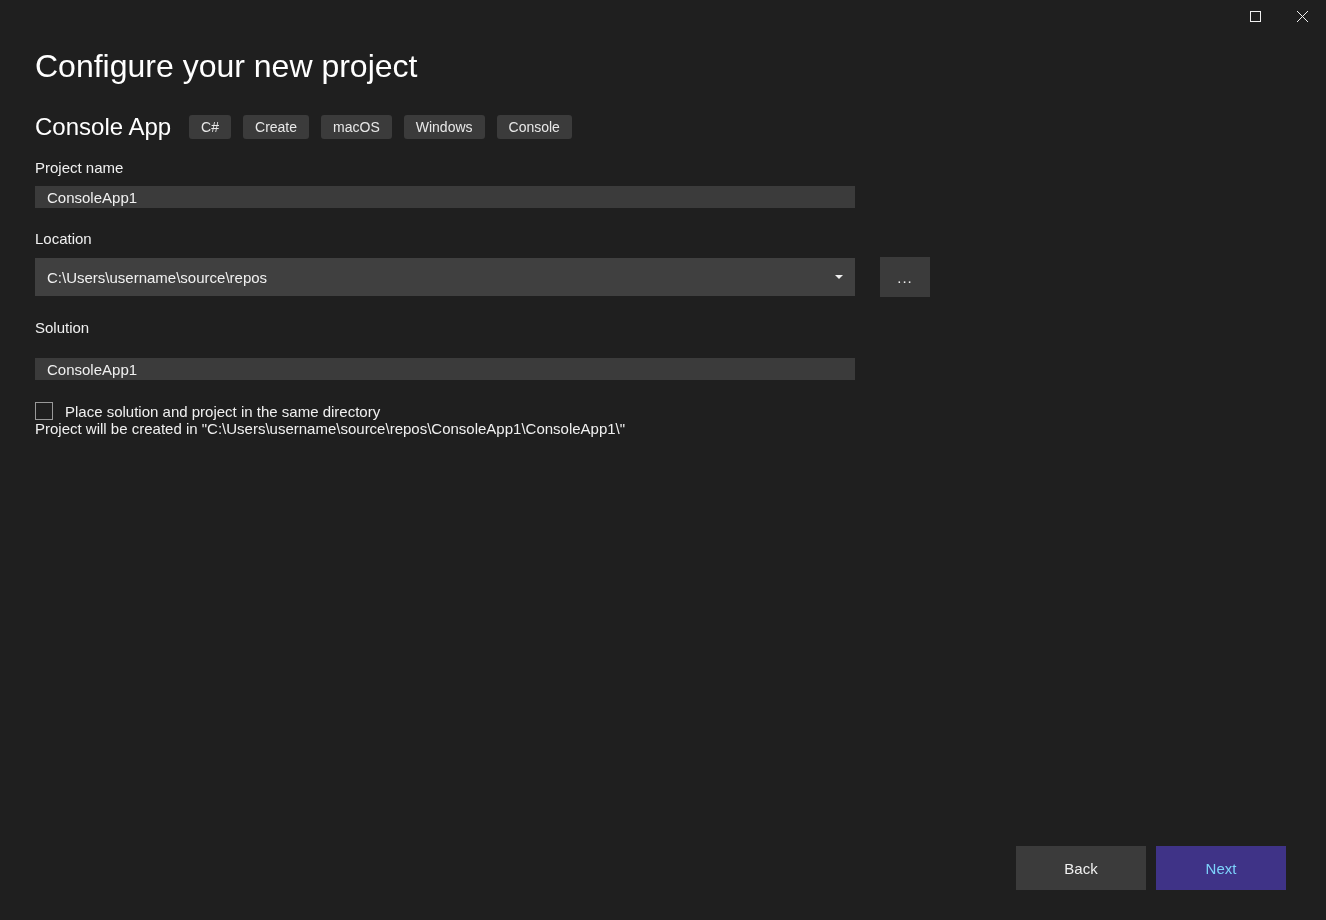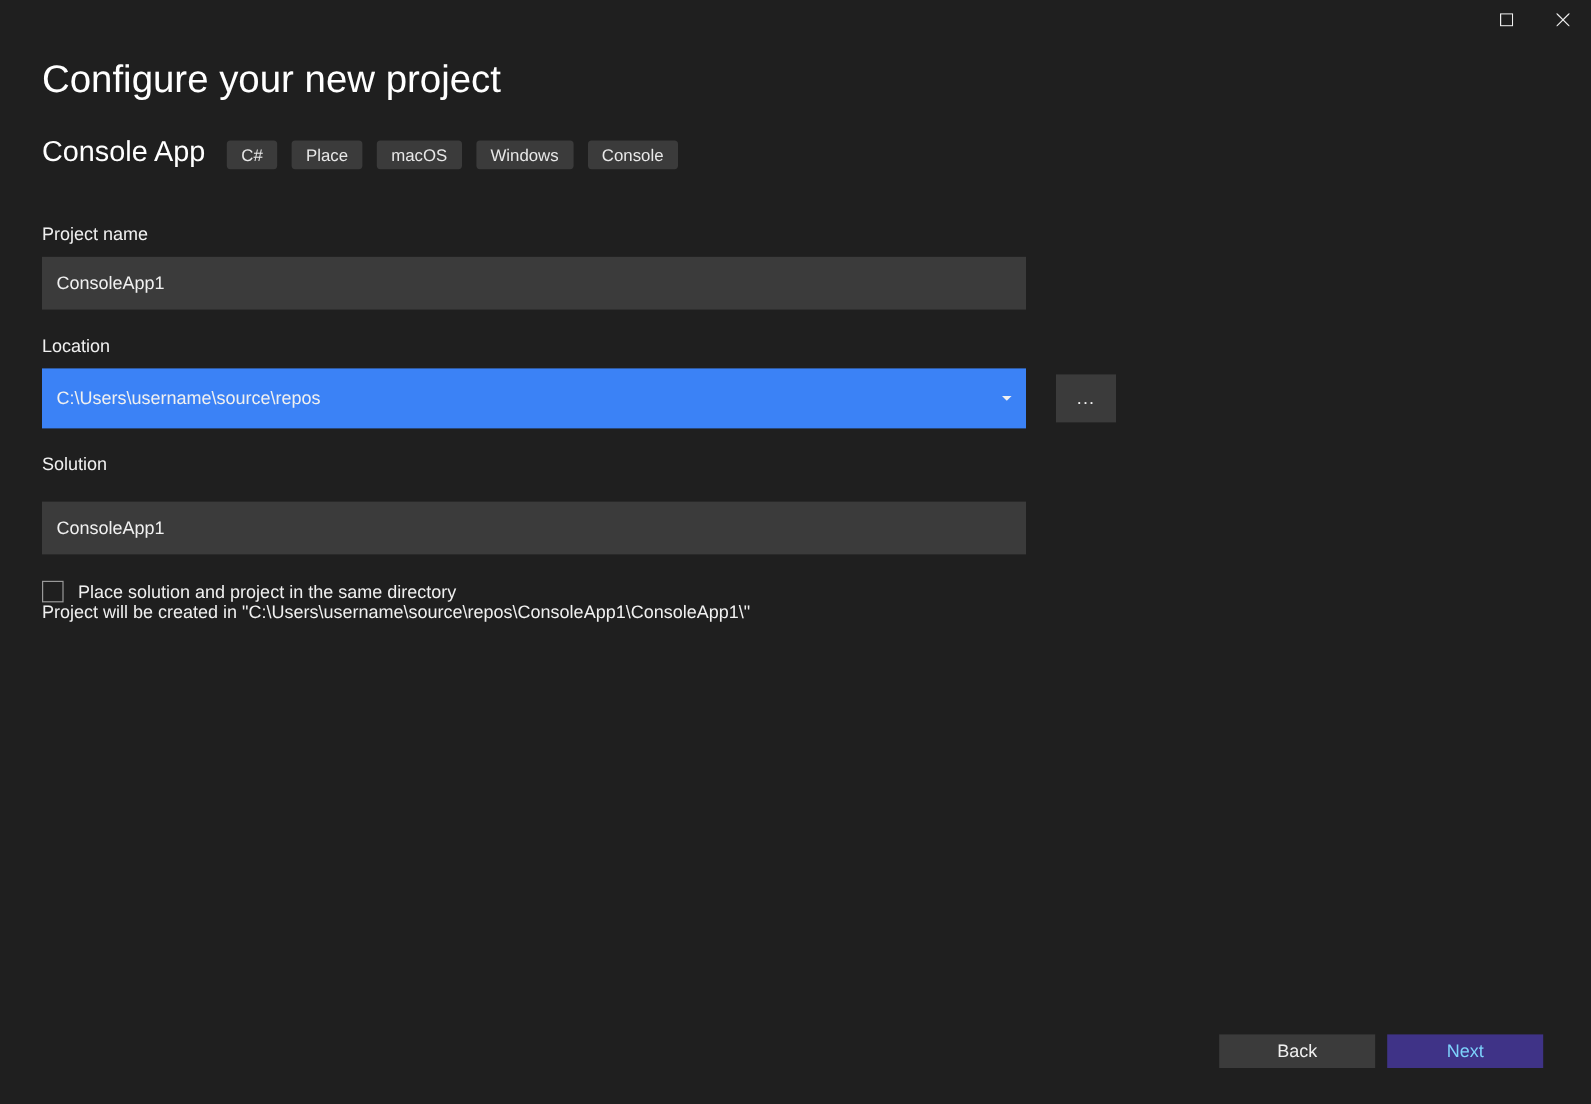--- a/index.html
+++ b/index.html
@@ -38,23 +38,23 @@
       position: relative;
     }
     .page-title {
       font-size: 32px;
       font-weight: 400;
       margin-bottom: 28px;
       color: #ffffff;
     }
     .template-row {
       display: flex;
-      align-items: flex-end;
+      align-items: center;
       gap: 18px;
-      margin-bottom: 46px;
+      margin-bottom: 18px;
     }
     .template-name {
       font-size: 24px;
       font-weight: 400;
       color: #ffffff;
     }
     .tags {
       display: flex;
       gap: 12px;
     }
@@ -84,37 +84,37 @@
       display: inline-flex;
       align-items: center;
       justify-content: center;
       font-size: 11px;
       color: #4fc3f7;
       font-style: italic;
       font-family: Georgia, serif;
     }
     .text-input {
       width: 820px;
-      height: 44px;
+      height: 22px;
       background: #3b3b3b;
       border: none;
       color: #f0f0f0;
       padding: 0 12px;
       font-size: 15px;
       outline: none;
     }
     .dropdown-row {
       display: flex;
       align-items: center;
       gap: 25px;
     }
     .dropdown {
       width: 820px;
-      height: 50px;
-      background: #3b82f6;
+      height: 38px;
+      background: #404040;
       border: none;
       color: #f0f0f0;
       padding: 0 12px;
       font-size: 15px;
       outline: none;
       display: flex;
       align-items: center;
       justify-content: space-between;
       cursor: pointer;
       position: relative;
@@ -162,21 +162,21 @@
     }
     .footer {
       position: absolute;
       bottom: 30px;
       right: 40px;
       display: flex;
       gap: 10px;
     }
     .btn {
       width: 130px;
-      height: 28px;
+      height: 44px;
       border: none;
       font-size: 15px;
       cursor: pointer;
       display: flex;
       align-items: center;
       justify-content: center;
     }
     .btn-secondary {
       background: #3b3b3b;
       color: #f0f0f0;
@@ -203,21 +203,21 @@
   </div>
 </div>
 
 <div class="content">
   <h1 class="page-title">Configure your new project</h1>
 
   <div class="template-row">
     <span class="template-name">Console App</span>
     <div class="tags">
       <span class="tag">C#</span>
-      <span class="tag">Place</span>
+      <span class="tag">Create</span>
       <span class="tag">macOS</span>
       <span class="tag">Windows</span>
       <span class="tag">Console</span>
     </div>
   </div>
 
   <div class="form-group">
     <label class="form-label">Project name</label>
     <input type="text" class="text-input" value="ConsoleApp1" style="">
   </div>

